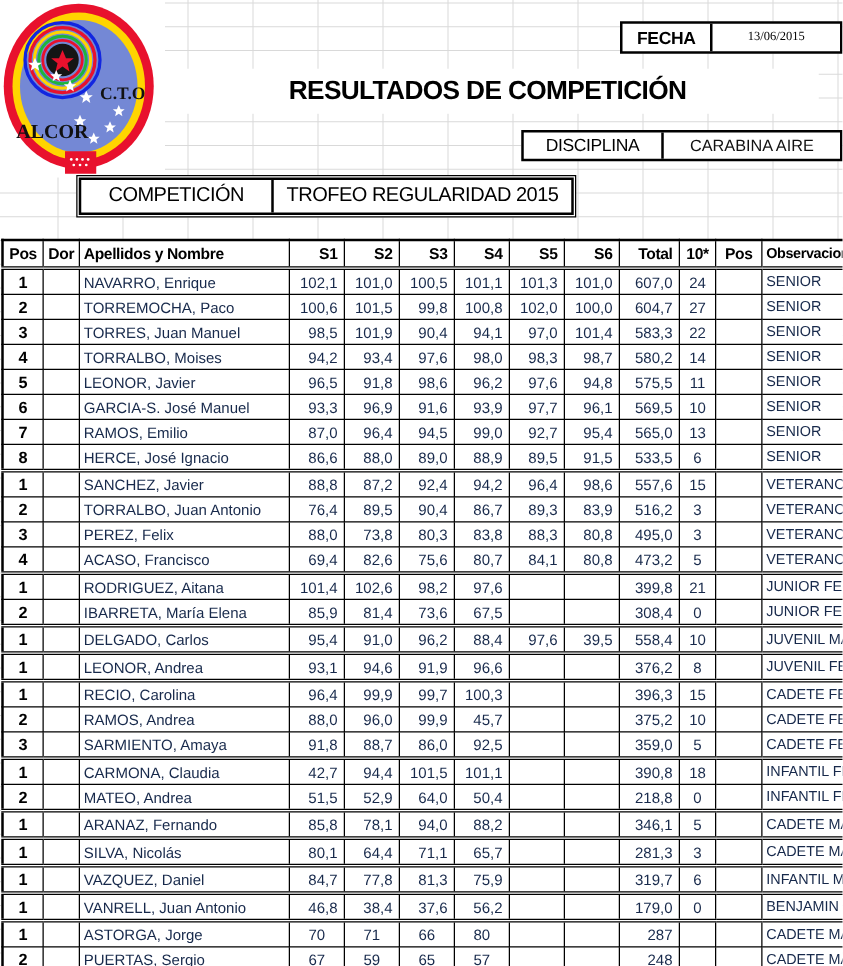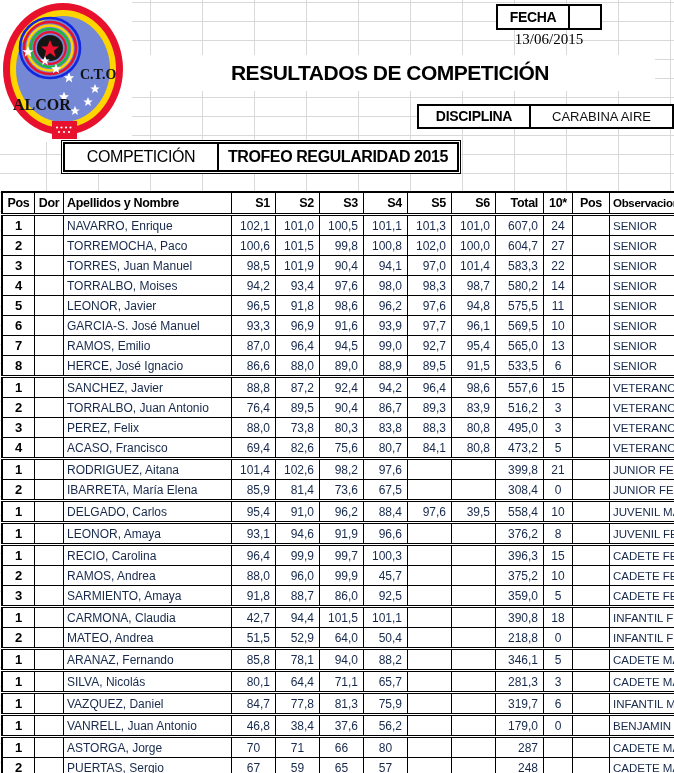--- a/index.html
+++ b/index.html
@@ -12,42 +12,42 @@
       linear-gradient(90deg,#d9d9d9 1px, transparent 1px);
     background-size:52px 19px;
     background-position:-6px 2px;
   }
   .panel{position:absolute;background:#fff;}
 
   
   .logo-box{left:0;top:0;width:132px;height:142px;}
 
   
-  .fecha-box{left:496px;top:4px;display:flex;border:2px solid #000;height:22px;flex-direction:column;}
+  .fecha-box{left:496px;top:17px;display:flex;border:2px solid #000;height:22px;}
   .fecha-label{width:70px;border-right:2px solid #000;font-weight:bold;font-size:14px;
     text-align:center;line-height:22px;letter-spacing:-0.3px;}
   .fecha-value{width:102px;text-align:center;font-family:"Liberation Serif",serif;
-    font-size:15px;line-height:22px;}
+    font-size:10px;line-height:22px;}
 
   
   .title{left:125px;top:55px;width:530px;height:36px;line-height:36px;text-align:center;
     font-size:21px;font-weight:bold;letter-spacing:-0.5px;color:#000;}
 
   
   .disciplina-box{left:417px;top:104px;display:flex;border:2px solid #000;height:21px;}
-  .disciplina-label{width:110px;border-right:2px solid #000;font-weight:bold;font-size:14px;
+  .disciplina-label{width:110px;border-right:2px solid #000;font-weight:normal;font-size:14px;
     text-align:center;line-height:21px;letter-spacing:-0.3px;}
   .disciplina-value{width:141px;text-align:center;font-size:13px;line-height:21px;color:#111;}
 
   
   .competicion-outer{left:61px;top:140px;border:1px solid #000;padding:1px;}
   .competicion-inner{border:2px solid #000;display:flex;height:26px;}
   .competicion-label{width:152px;border-right:2px solid #000;font-weight:normal;font-size:16px;
     text-align:center;line-height:26px;letter-spacing:-0.4px;}
-  .competicion-value{width:238px;text-align:center;font-weight:bold;font-size:16px;
+  .competicion-value{width:238px;text-align:center;font-weight:normal;font-size:16px;
     line-height:26px;letter-spacing:-0.4px;}
 
   
   .results-wrap{left:1px;top:191px;}
   table{border-collapse:collapse;table-layout:fixed;width:700px;border:2px solid #000;}
   th,td{border:1px solid #000;height:19px;padding:0;overflow:hidden;white-space:nowrap;
     background:#fff;font-size:12px;color:#17294b;}
   thead th{font-weight:bold;color:#000;font-size:12.5px;height:20px;
     border-bottom:2px solid #000;text-align:center;letter-spacing:-0.3px;}
   thead th.c-name,thead th.c-obs{text-align:left;padding-left:3px;}
@@ -370,21 +370,21 @@
           <td class="c-s">97,6</td>
           <td class="c-s">39,5</td>
           <td class="c-total">558,4</td>
           <td class="c-tens">10</td>
           <td class="c-pos2"></td>
           <td class="c-obs">JUVENIL MAS. MC</td>
         </tr>
         <tr class="grp">
           <td class="c-pos">1</td>
           <td class="c-dor"></td>
-          <td class="c-name">LEONOR, Amaya</td>
+          <td class="c-name">LEONOR, Andrea</td>
           <td class="c-s">93,1</td>
           <td class="c-s">94,6</td>
           <td class="c-s">91,9</td>
           <td class="c-s">96,6</td>
           <td class="c-s"></td>
           <td class="c-s"></td>
           <td class="c-total">376,2</td>
           <td class="c-tens">8</td>
           <td class="c-pos2"></td>
           <td class="c-obs">JUVENIL FEM. MC</td>

